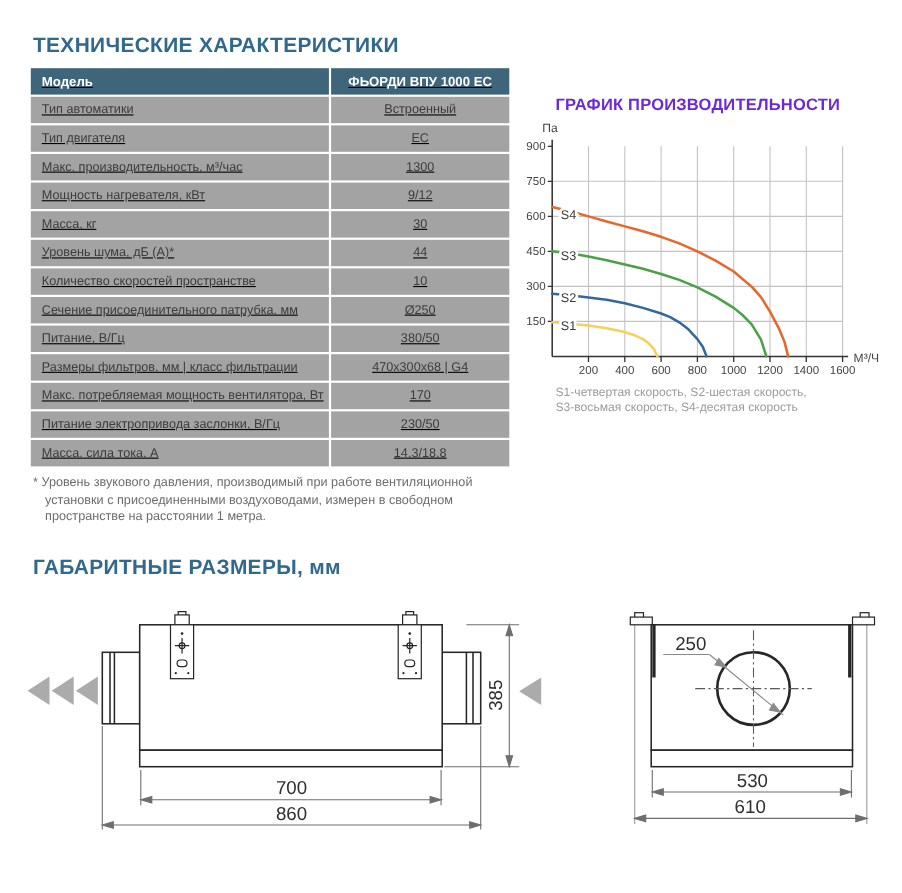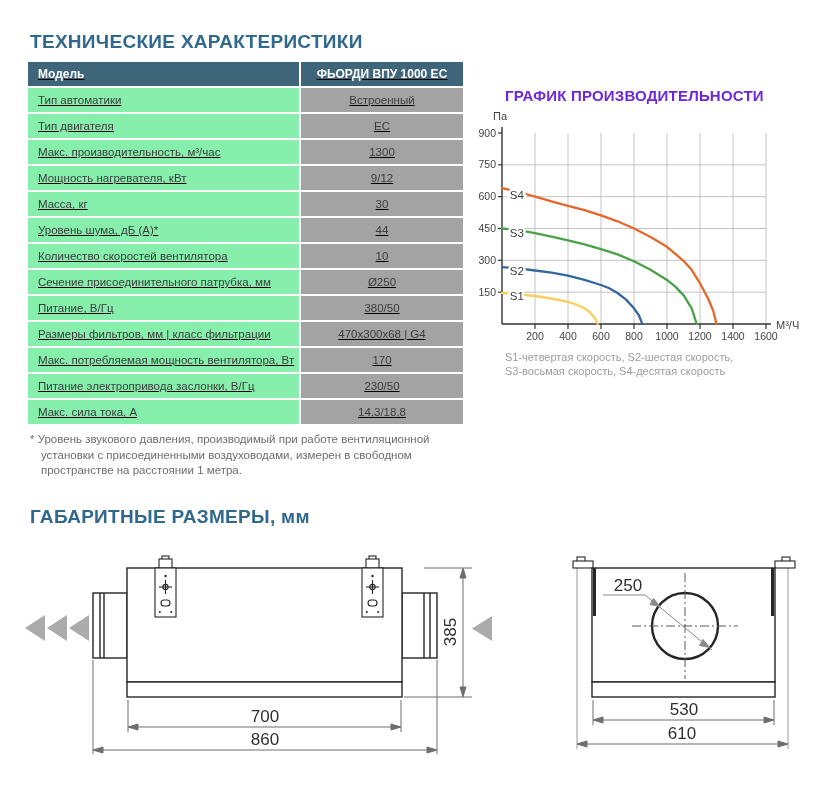--- a/index.html
+++ b/index.html
@@ -10,21 +10,21 @@
     -webkit-font-smoothing:antialiased;
   }
   .abs { position:absolute; }
   .sec-title {
     font-size:19px; font-weight:bold; color:#31698e; letter-spacing:0.3px;
   }
   
   .spec-table { left:28px; top:62px; width:435px;text-decoration:underline; }
   .spec-row { display:flex; height:24px; margin-bottom:2px; }
   .spec-row .cell-l {
-    width:271px; background:#86efac; color:#3c3c3c; font-size:11.5px;
+    width:271px; background:#a3a3a3; color:#3c3c3c; font-size:11.5px;
     display:flex; align-items:center; padding-left:10px; margin-right:2px;
     white-space:nowrap; overflow:hidden;
   }
   .spec-row .cell-r {
     width:162px; background:#a3a3a3; color:#3c3c3c; font-size:11.5px;
     display:flex; align-items:center; justify-content:center; text-align:center;
   }
   .spec-row.header .cell-l, .spec-row.header .cell-r {
     background:#3e657a; color:#ffffff; font-weight:bold; font-size:12px;
   }
@@ -69,21 +69,21 @@
       </div>
       <div class="spec-row">
         <div class="cell-l">Масса, кг</div>
         <div class="cell-r">30</div>
       </div>
       <div class="spec-row">
         <div class="cell-l">Уровень шума, дБ (А)*</div>
         <div class="cell-r">44</div>
       </div>
       <div class="spec-row">
-        <div class="cell-l">Количество скоростей вентилятора</div>
+        <div class="cell-l">Количество скоростей пространстве</div>
         <div class="cell-r">10</div>
       </div>
       <div class="spec-row">
         <div class="cell-l">Сечение присоединительного патрубка, мм</div>
         <div class="cell-r">Ø250</div>
       </div>
       <div class="spec-row">
         <div class="cell-l">Питание, В/Гц</div>
         <div class="cell-r">380/50</div>
       </div>
@@ -93,21 +93,21 @@
       </div>
       <div class="spec-row">
         <div class="cell-l">Макс. потребляемая мощность вентилятора, Вт</div>
         <div class="cell-r">170</div>
       </div>
       <div class="spec-row">
         <div class="cell-l">Питание электропривода заслонки, В/Гц</div>
         <div class="cell-r">230/50</div>
       </div>
       <div class="spec-row">
-        <div class="cell-l">Макс. сила тока, А</div>
+        <div class="cell-l">Масса. сила тока, А</div>
         <div class="cell-r">14,3/18,8</div>
       </div>
     </div>
 </div>
 
 <div class="abs footnote">* Уровень звукового давления, производимый при работе вентиляционной установки с присоединенными воздуховодами, измерен в свободном пространстве на расстоянии 1 метра.</div>
 
 <div class="abs chart-title">ГРАФИК ПРОИЗВОДИТЕЛЬНОСТИ</div>
 
 <svg class="abs" style="left:478px; top:108px;" width="340" height="238" viewBox="0 0 340 238" id="chart-svg">

